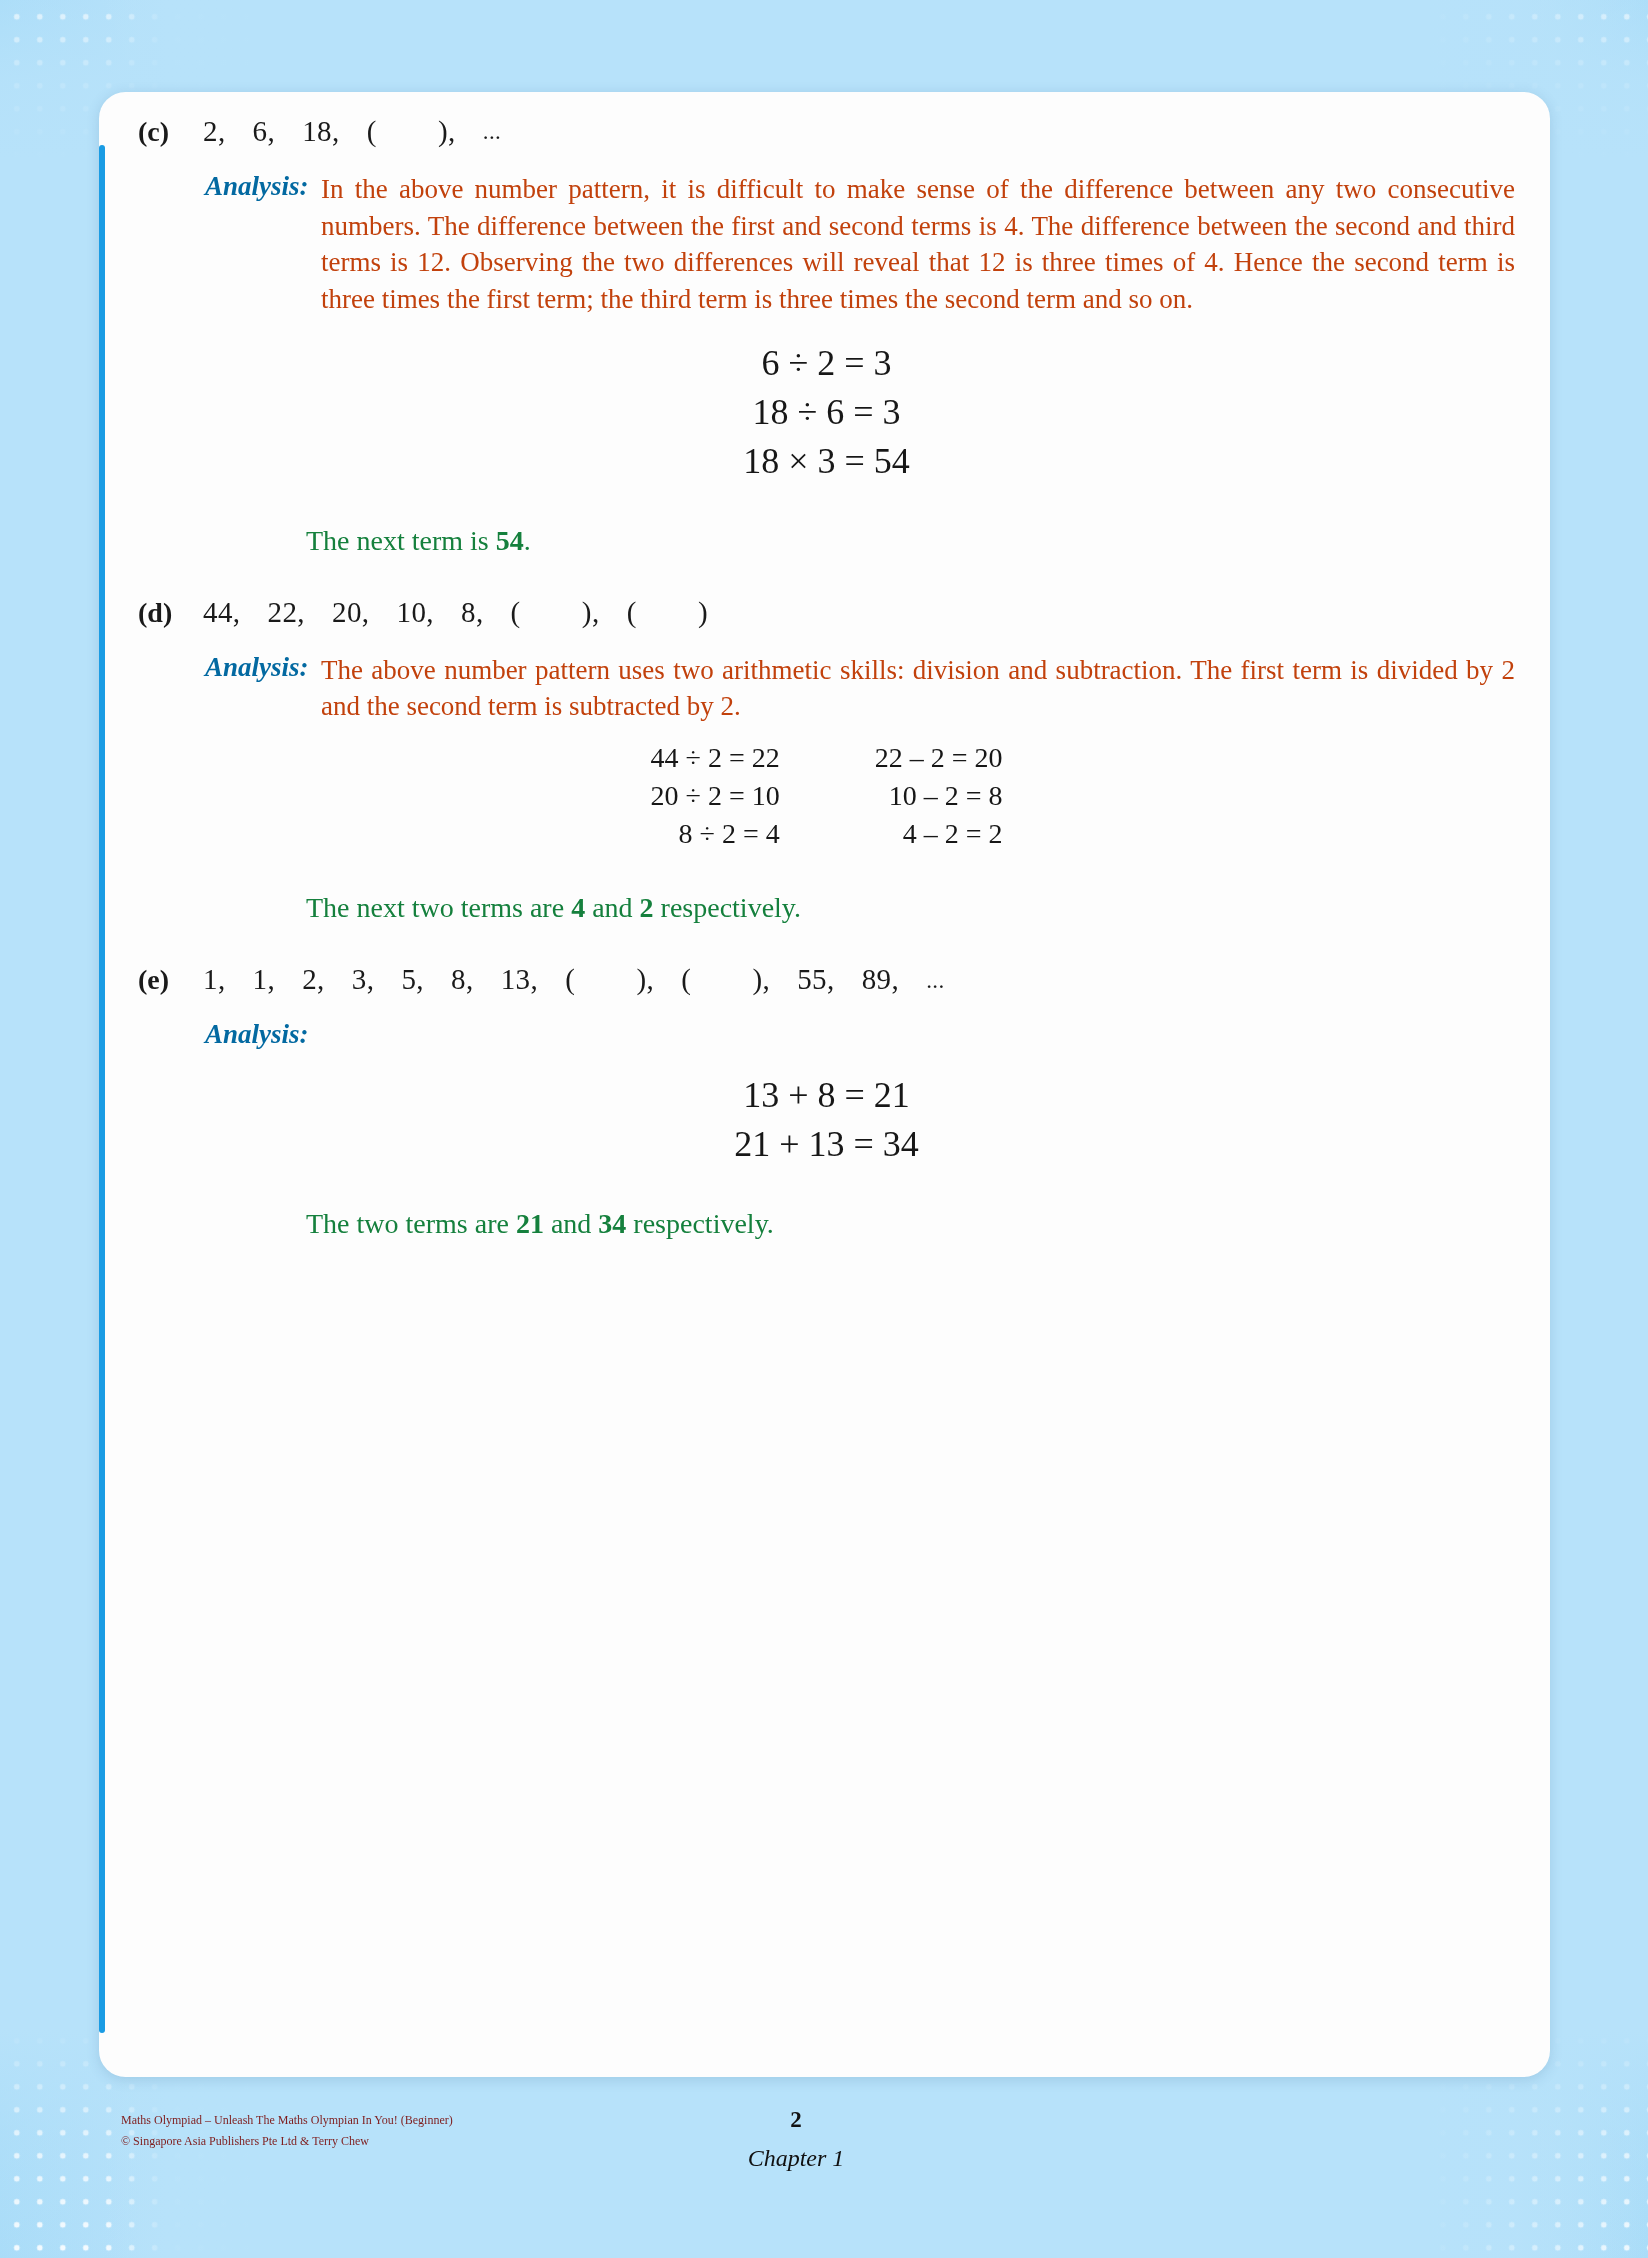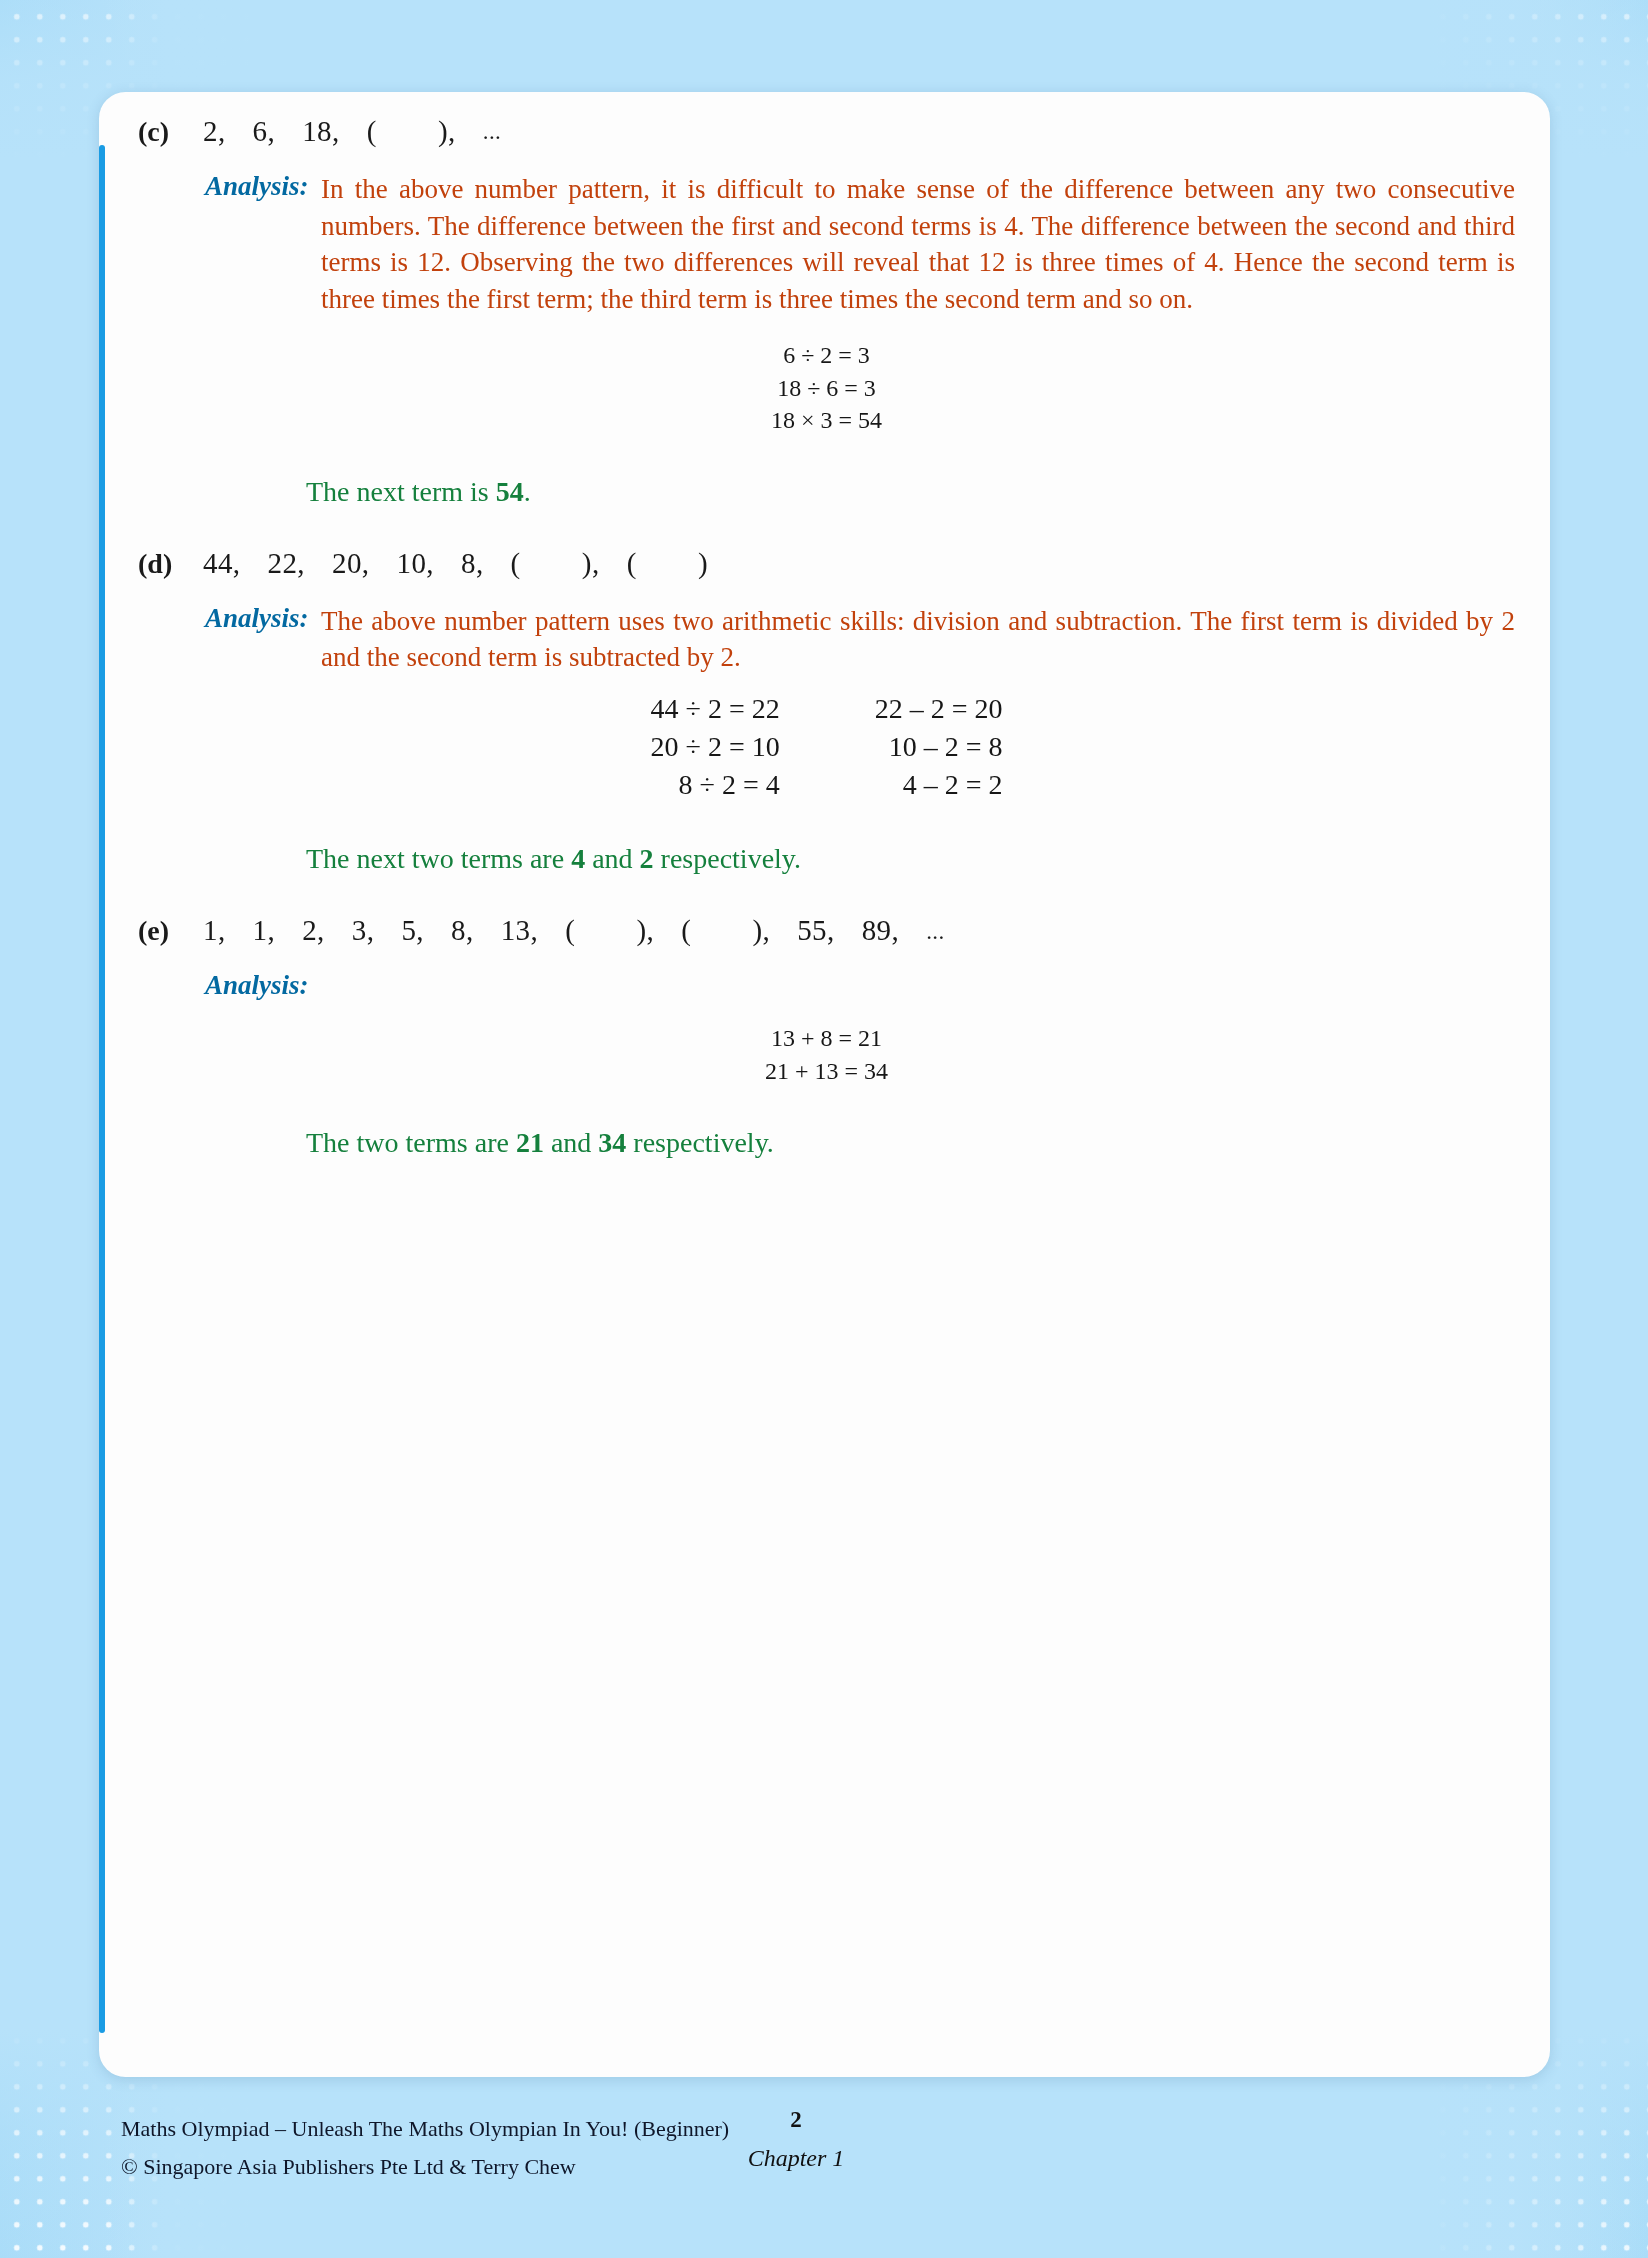--- a/index.html
+++ b/index.html
@@ -139,21 +139,21 @@
     color: #c2410c;
     text-align: justify;
     text-justify: inter-word;
   }
   .analysis-text.nojustify { text-align: left; }
 
   
   .eq-block {
     margin-top: 21px;
     text-align: center;
-    font-size: 24px;
+    font-size: 36px;
     line-height: 1.36;
     color: #171717;
   }
   .eq-line { white-space: pre; }
 
   .eq-two-col {
     margin-top: 14px;
     display: flex;
     justify-content: center;
     gap: 95px;
@@ -179,23 +179,23 @@
     position: absolute;
     left: 99px;
     top: 2110px;
     width: 1451px;
     height: 106px;
   }
   .footer-left {
     position: absolute;
     left: 22px;
     top: 0px;
-    font-size: 22px;
+    font-size: 12px;
     line-height: 1.72;
-    color: #0f172a;
+    color: #7f1d1d;
   }
   .footer-center {
     position: absolute;
     left: 609px;
     top: -3.5px;
     width: 176px;
     text-align: center;
   }
   .page-number {
     font-size: 23px;

